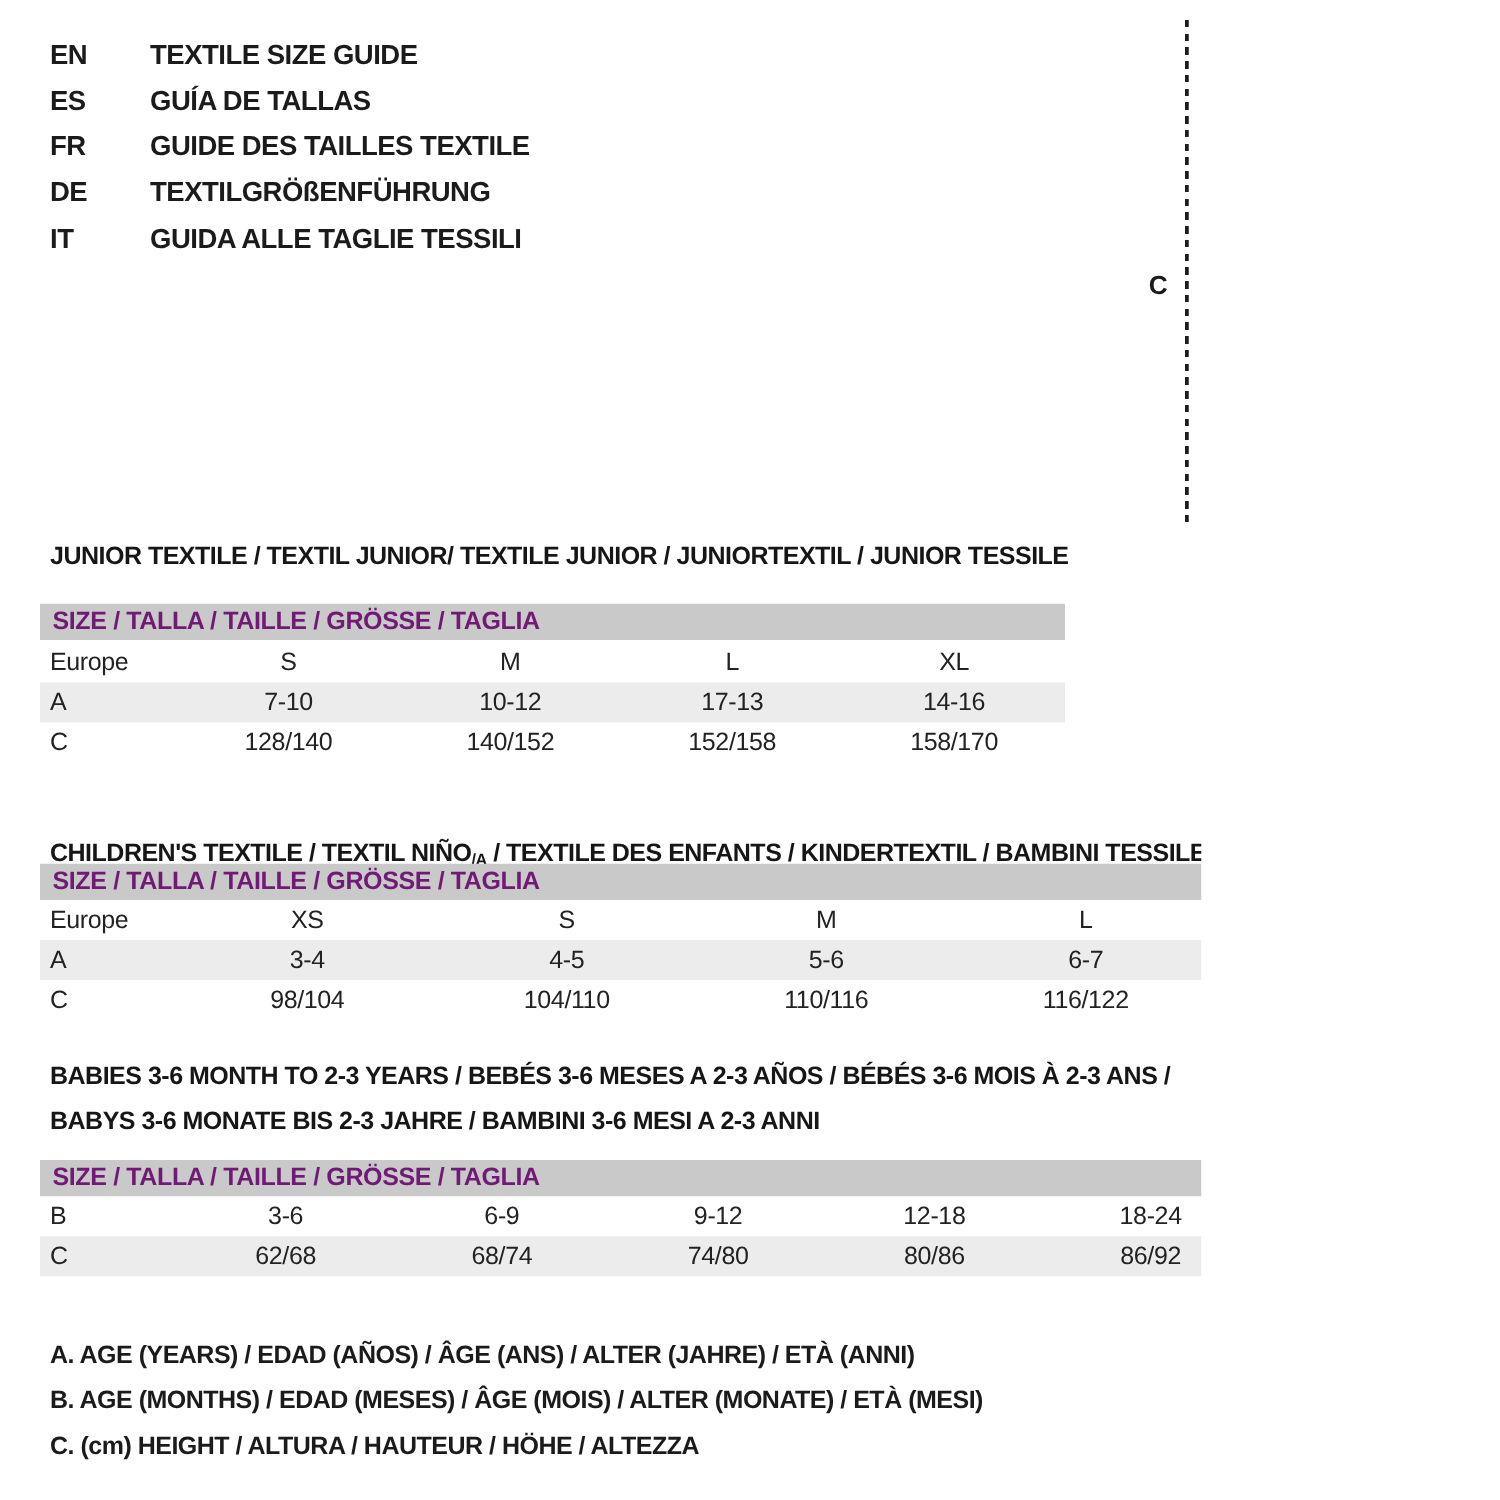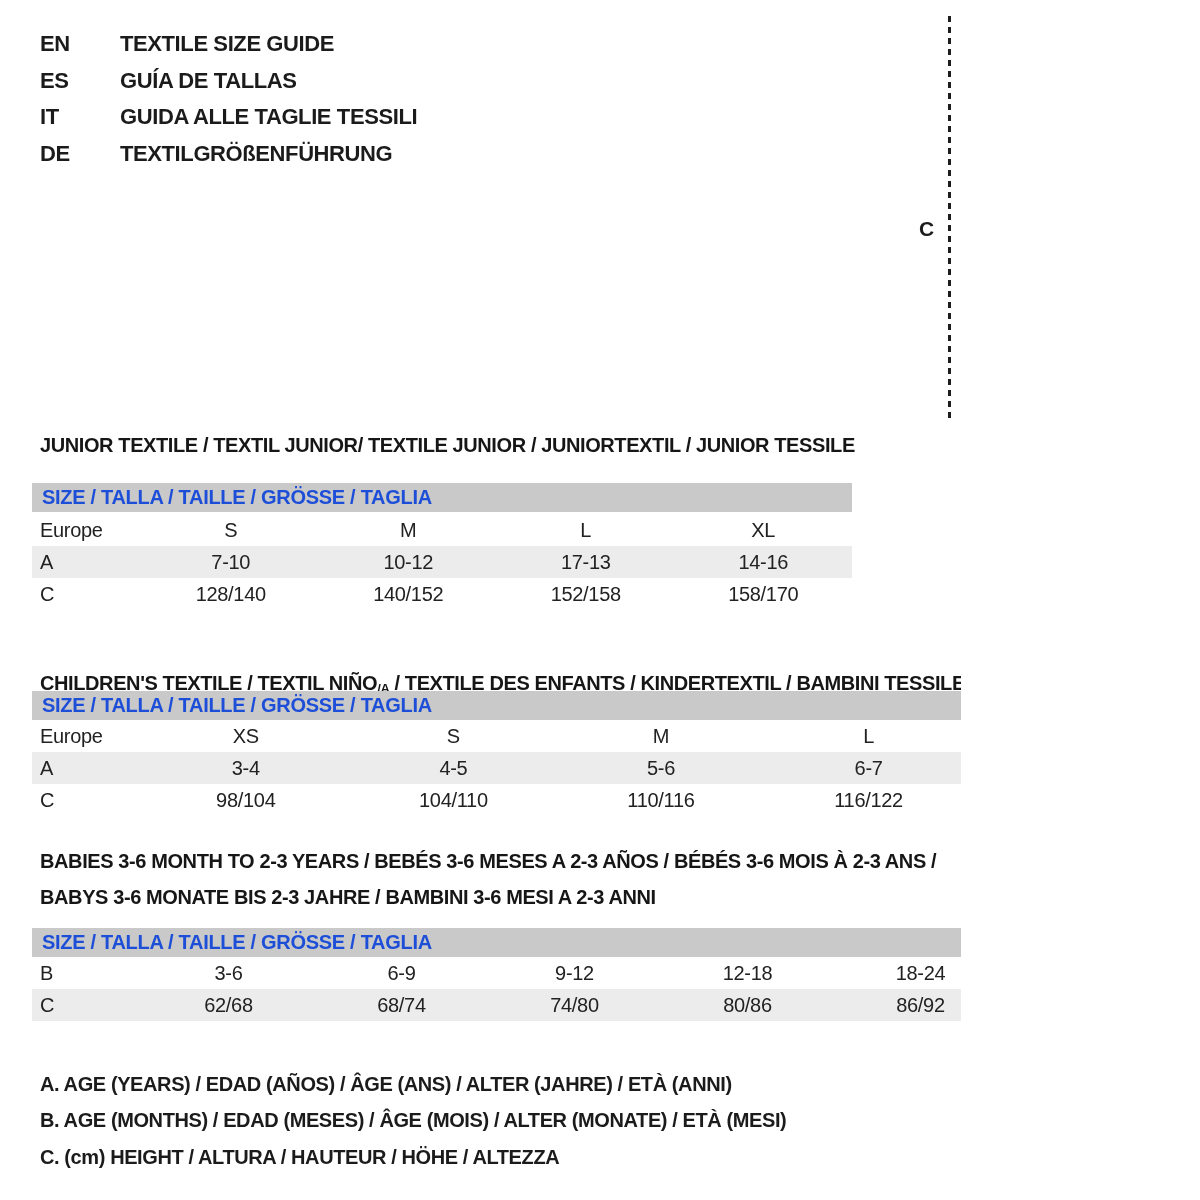--- a/index.html
+++ b/index.html
@@ -21,21 +21,21 @@
   .measure-label { left:919px; top:217px; font-size:21px; font-weight:700; }
   .figure-svg { left:958px; top:18px; }
 
   
   .sec-title { font-size:20px; font-weight:700; letter-spacing:-0.4px; white-space:nowrap; color:#161616;text-align:right; }
   .sec-title sub { font-size:13px; vertical-align:baseline; position:relative; top:3px; font-weight:700; }
 
   
   .size-bar { height:29px; background:#c9c9c9; display:flex; align-items:center;
               padding-left:10px; font-size:20px; font-weight:700; letter-spacing:-0.3px;
-              color:#1d4ed8; white-space:nowrap; }
+              color:#701a75; white-space:nowrap; }
 
   
   .rows { display:block; }
   .trow { display:flex; height:32px; align-items:center; font-size:20px; font-weight:400;
           letter-spacing:-0.3px; color:#222; }
   .trow.shaded { background:#ececec; }
   .tlabel { width:110px; padding-left:8px; }
   .tcell { flex:1; text-align:center; }
 
   
@@ -50,26 +50,30 @@
   <div class="abs lang-block">
     <div class="lang-row">
       <span>EN</span>
       <span>TEXTILE SIZE GUIDE</span>
     </div>
     <div class="lang-row">
       <span>ES</span>
       <span>GUÍA DE TALLAS</span>
     </div>
     <div class="lang-row">
-      <span>IT</span>
-      <span>GUIDA ALLE TAGLIE TESSILI</span>
+      <span>FR</span>
+      <span>GUIDE DES TAILLES TEXTILE</span>
     </div>
     <div class="lang-row">
       <span>DE</span>
       <span>TEXTILGRÖßENFÜHRUNG</span>
+    </div>
+    <div class="lang-row">
+      <span>IT</span>
+      <span>GUIDA ALLE TAGLIE TESSILI</span>
     </div>
   </div>
 
   <div class="abs measure-line"></div>
   <div class="abs measure-label">C</div>
   <svg class="abs figure-svg" width="185" height="402" viewBox="0 0 185 402" aria-hidden="true">
     <g fill="#0d0d0d" stroke="none">
 
       <ellipse cx="99" cy="47" rx="38" ry="46"></ellipse>
       <ellipse cx="57" cy="62" rx="9" ry="12"></ellipse>

